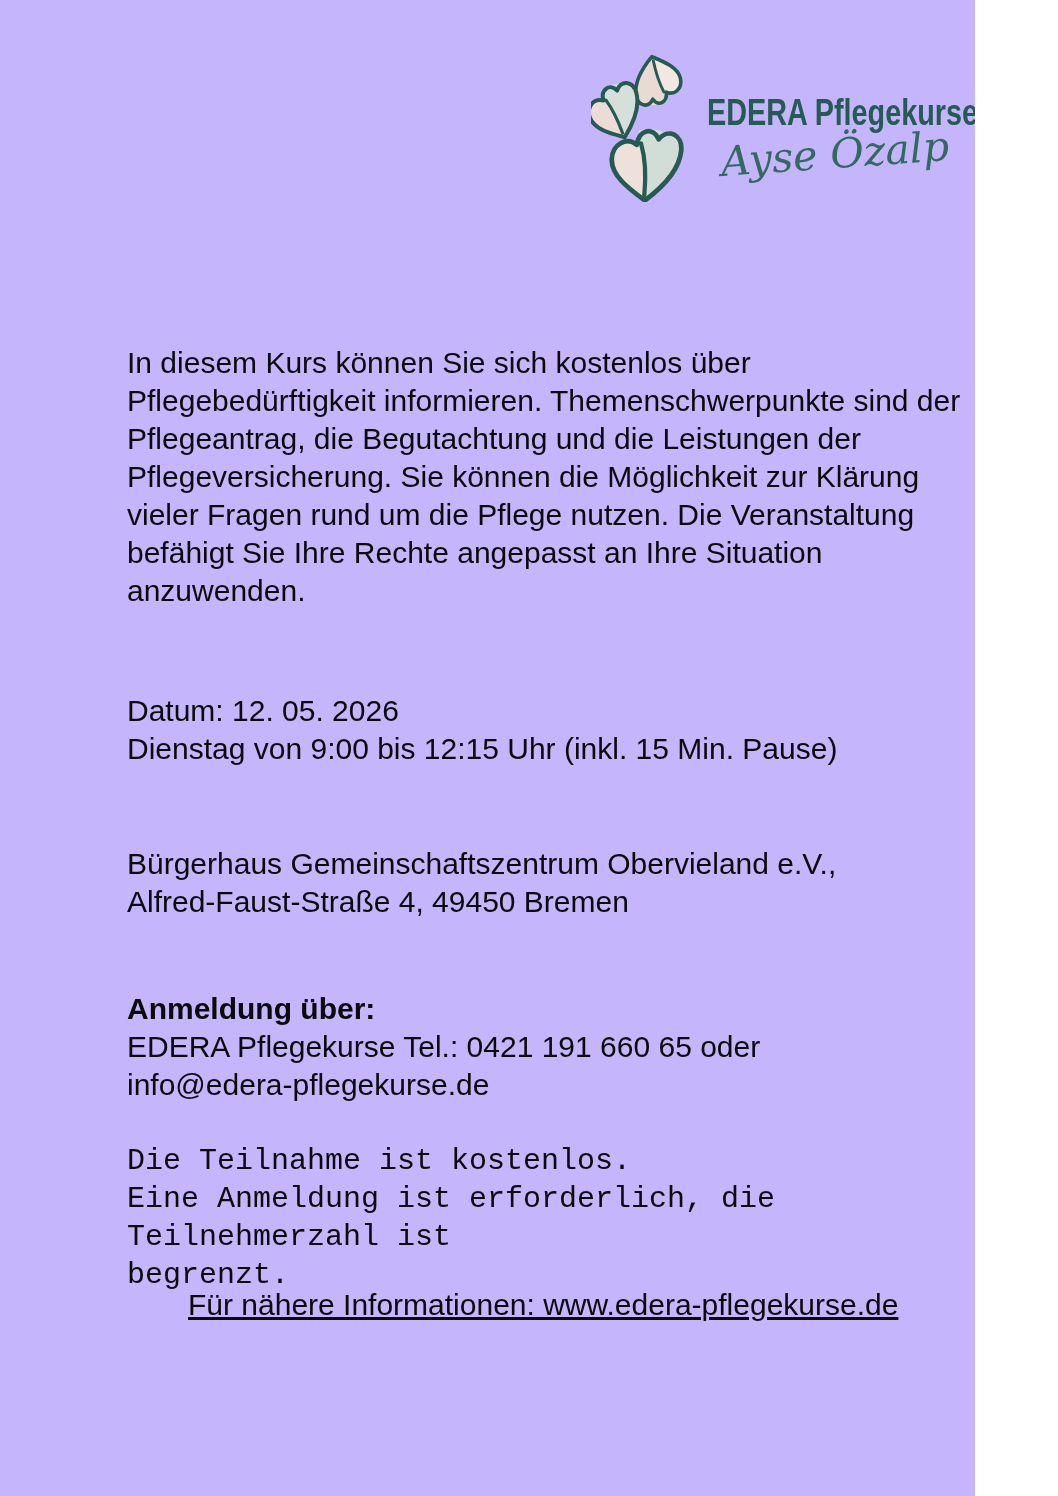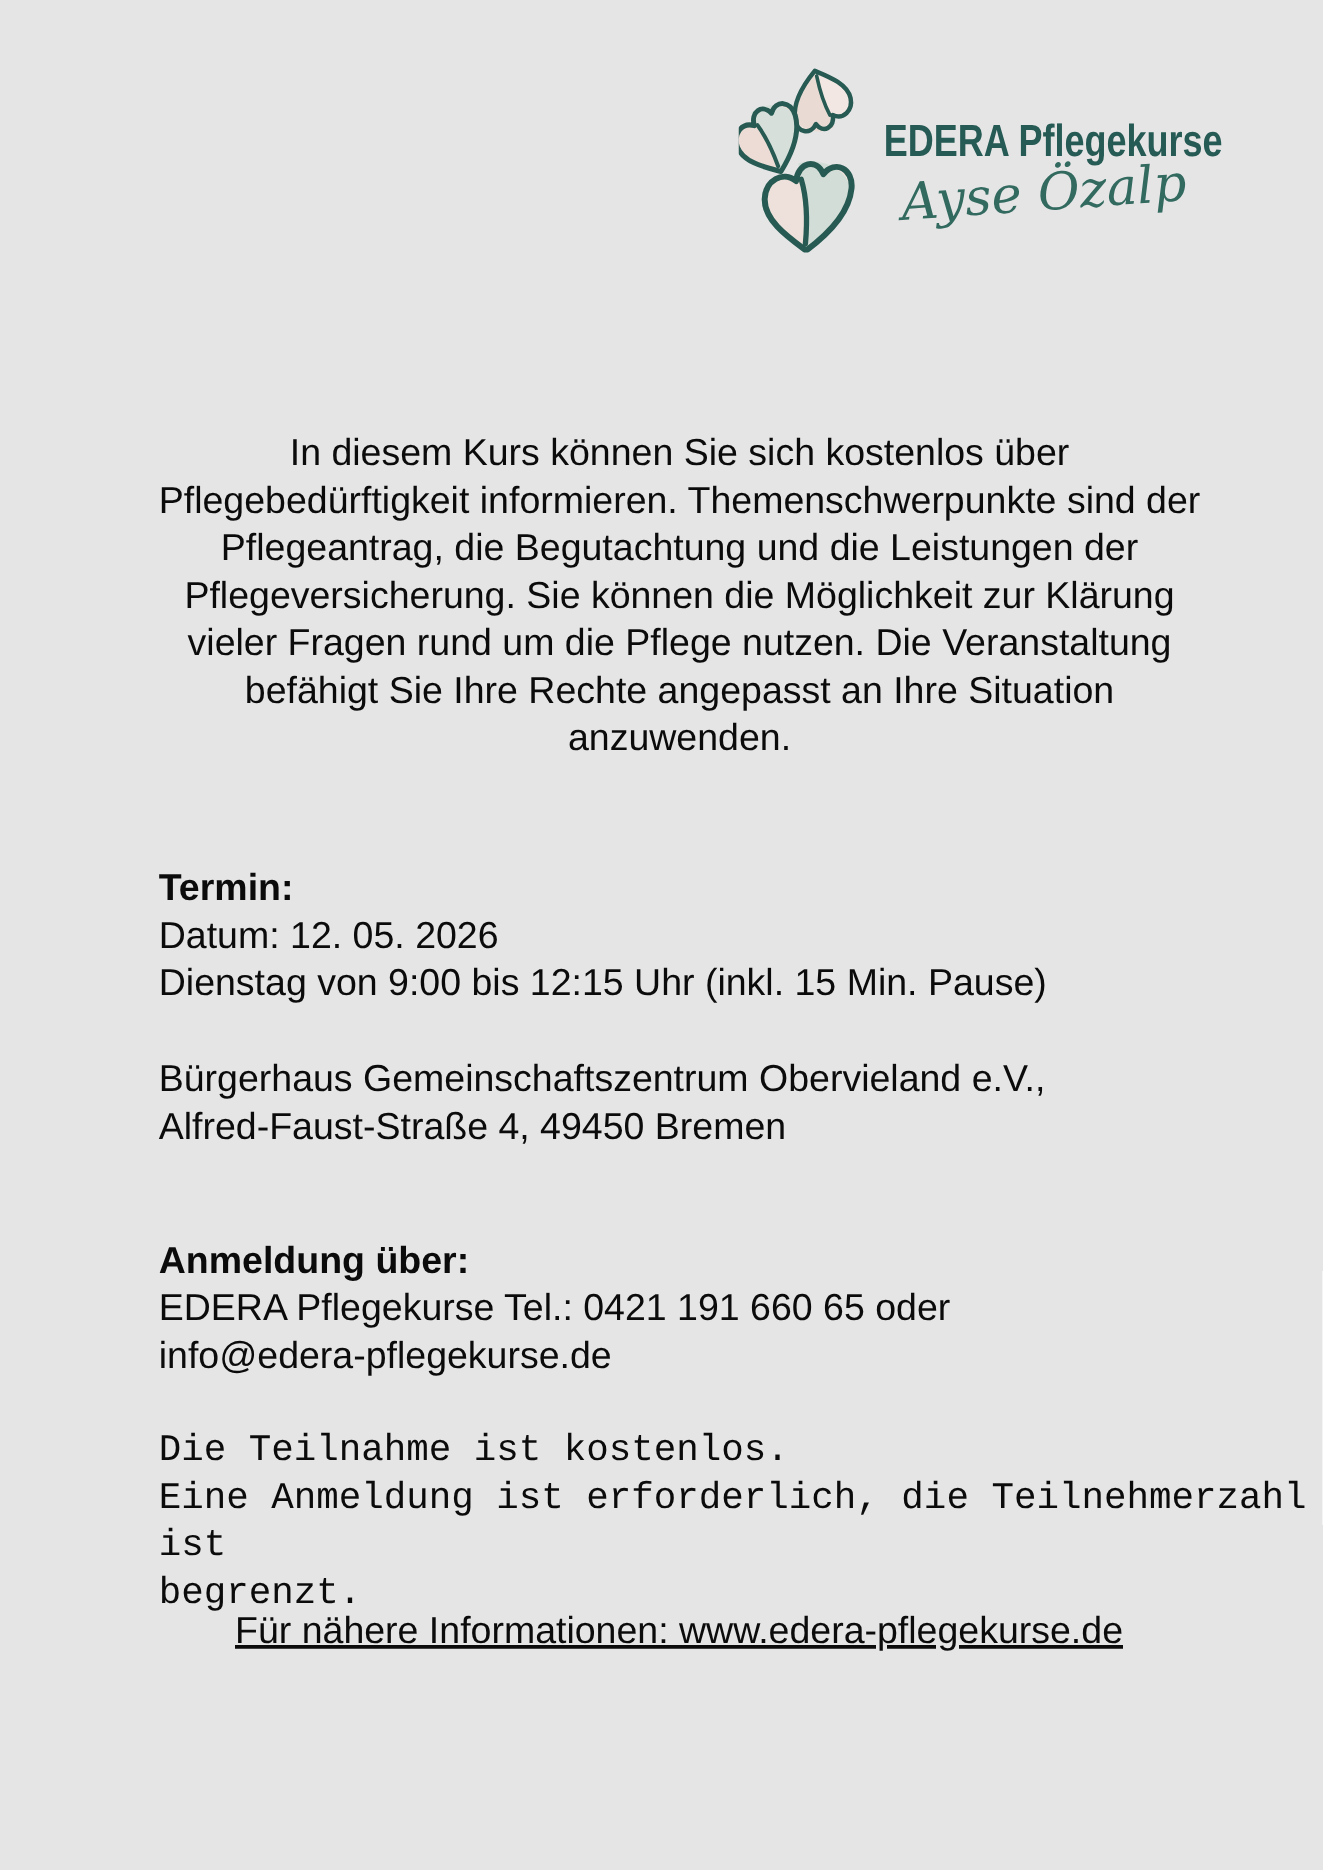--- a/index.html
+++ b/index.html
@@ -1,20 +1,20 @@
 <!DOCTYPE html>
 <html lang="de"><head>
 <meta charset="utf-8">
 <style>
   html, body { margin: 0; padding: 0; background: #ffffff; }
   .page {
     position: relative;
-    width: 1058px;
+    width: 975px;
     height: 1496px;
-    background: #e5e5e5;
+    background: #c4b5fd;
     font-family: "Liberation Sans", sans-serif;
     color: #0b0b0b;
     overflow: hidden;
   }
 
   
   .logo {
     position: absolute;
     top: 52px;
     left: 591px;
@@ -51,21 +51,21 @@
     font-size: 34px;
     font-weight: bold;
     line-height: 45px;
     white-space: pre-line;
   }
   .body-text {
     font-size: 30px;
     line-height: 38px;
     white-space: pre-line;
   }
-  .intro        { position: absolute; top: 344px;  left: 127px; text-align: center; }
+  .intro        { position: absolute; top: 344px;  left: 127px; }
   .sec-termin   { position: absolute; top: 692px;  left: 127px; }
   .sec-ort      { position: absolute; top: 845px;  left: 127px; }
   .sec-anmeld   { position: absolute; top: 990px;  left: 127px; }
   .hinweis      { position: absolute; top: 1142px; left: 127px; font-family: Liberation Mono, monospace; }
   .footer-line  { position: absolute; top: 1286px; left: 188px; text-decoration: underline; }
   .sec-heading {
     font-size: 30px;
     line-height: 38px;
     font-weight: bold;
   }
@@ -108,21 +108,20 @@
 
   <div class="intro body-text">In diesem Kurs können Sie sich kostenlos über
 Pflegebedürftigkeit informieren. Themenschwerpunkte sind der
 Pflegeantrag, die Begutachtung und die Leistungen der
 Pflegeversicherung. Sie können die Möglichkeit zur Klärung
 vieler Fragen rund um die Pflege nutzen. Die Veranstaltung
 befähigt Sie Ihre Rechte angepasst an Ihre Situation
 anzuwenden.</div>
 
   <div class="sec-termin">
-    <div class="sec-heading">Termin:</div>
     <div class="body-text">Datum: 12. 05. 2026
 Dienstag von 9:00 bis 12:15 Uhr (inkl. 15 Min. Pause)</div>
   </div>
 
   <div class="sec-ort">
     <div class="body-text">Bürgerhaus Gemeinschaftszentrum Obervieland e.V.,
 Alfred-Faust-Straße 4, 49450 Bremen</div>
   </div>
 
   <div class="sec-anmeld">

